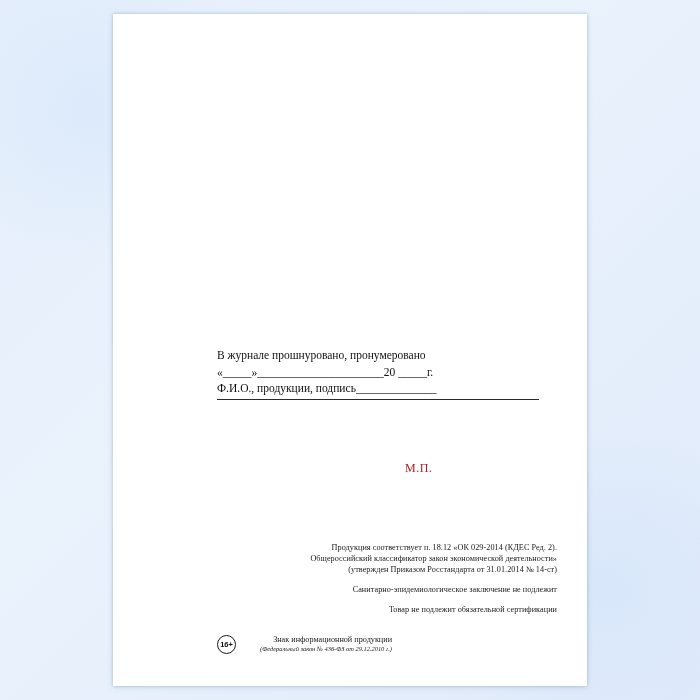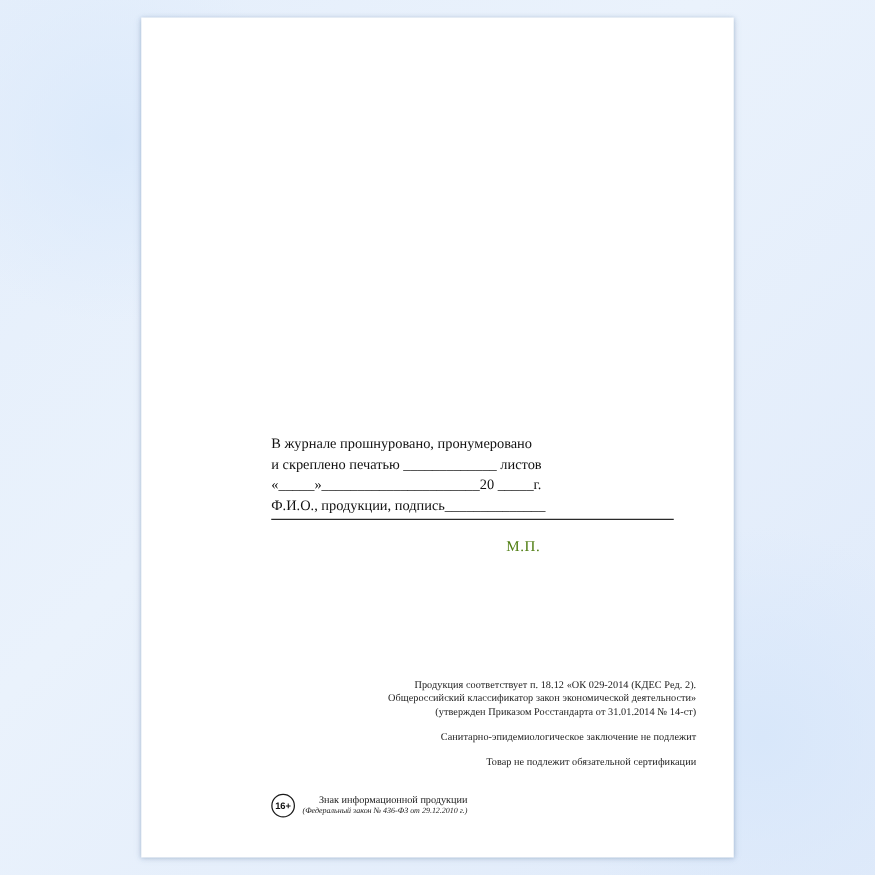--- a/index.html
+++ b/index.html
@@ -72,24 +72,24 @@
   }
   .cert-rule {
     margin-top: 2px;
     width: 322px;
     border-bottom: 1px solid #2a2a2a;
     height: 0;
   }
   .mp {
     position: absolute;
     left: 292px;
-    top: 416px;
+    top: 447px;
     font-size: 12px;
     letter-spacing: 0.5px;
-    color: #4d7c0f;
+    color: #b91c1c;
   }
 
   
   .legal {
     position: absolute;
     left: 104px;
     top: 528px;
     width: 340px;
     color: #1a1a1a;
     text-align: right;
@@ -116,21 +116,21 @@
     min-width: 17px;
     border: 1.1px solid #1a1a1a;
     border-radius: 50%;
     display: flex;
     align-items: center;
     justify-content: center;
     font-size: 7.5px;
     font-family: "Liberation Sans", sans-serif;
     font-weight: bold;
     color: #111111;
-    margin-right: 6px;
+    margin-right: 24px;
   }
   .legal-row-text .t1 {
     font-size: 8.2px;
     line-height: 10px;
   }
   .legal-row-text .t2 {
     font-size: 6.4px;
     line-height: 8.5px;
     font-style: italic;
   }
@@ -140,21 +140,20 @@
 
 <div id="stage">
   <div class="bg-tint-a"></div>
   <div class="bg-tint-b"></div>
 
   <div class="page">
     <div class="page-inner">
 
       <div class="cert-block">
         <div class="cert-line">В журнале прошнуровано, пронумеровано</div>
-        <div class="cert-line">и скреплено печатью _____________ листов</div>
         <div class="cert-line">«_____»______________________20 _____г.</div>
         <div class="cert-line">Ф.И.О., продукции, подпись______________</div>
         <div class="cert-rule"></div>
       </div>
 
       <div class="mp">М.П.</div>
 
       <div class="legal">
         <p>Продукция соответствует п. 18.12 «ОК 029-2014 (КДЕС Ред. 2).</p>
         <p>Общероссийский классификатор закон экономической деятельности»</p>

